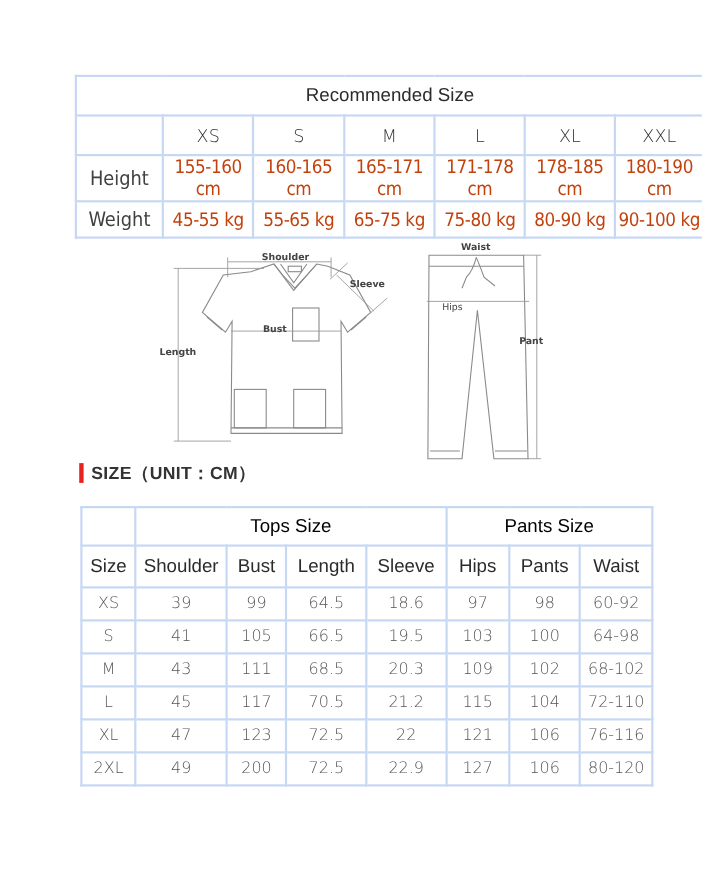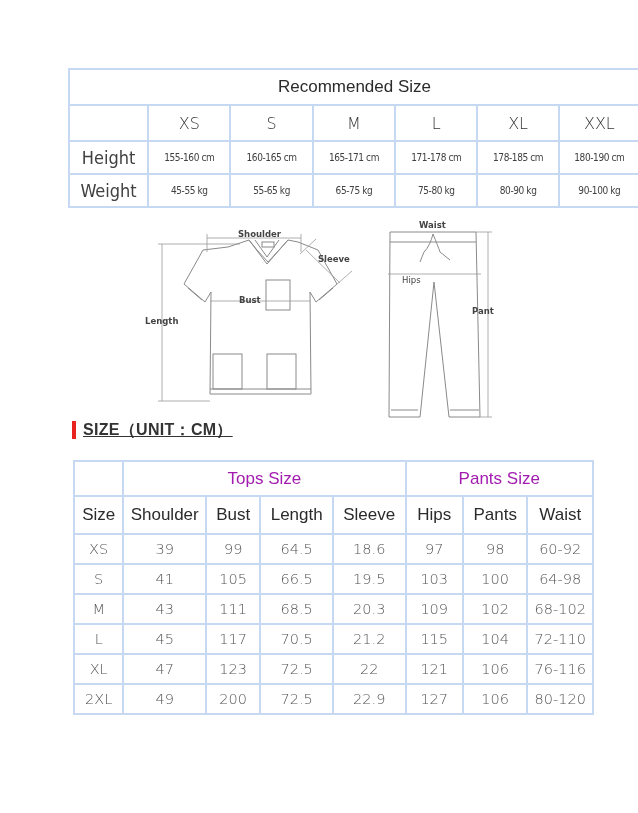--- a/index.html
+++ b/index.html
@@ -3,32 +3,32 @@
 <meta charset="utf-8">
 <style>
   html,body{margin:0;padding:0;background:#ffffff;}
   body{width:638px;height:813px;position:relative;overflow:hidden;font-family:"Liberation Sans",sans-serif;color:#333;}
   table{border-collapse:collapse;position:absolute;background:#fff;}
   td,th{border:2px solid #c7d8f3;text-align:center;padding:0;font-weight:normal;}
   
   #rec{left:68px;top:68px;width:573px;}
   #rec .title td{height:34px;font-size:17px;color:#2b2b2b;}
   #rec .hdr td{height:34px;font-size:16px;color:#333;font-family:"DejaVu Sans",sans-serif;font-weight:300;}
-  #rec .row td{height:31px;font-size:10px;color:#404040;font-family:"DejaVu Sans Condensed","DejaVu Sans",sans-serif;letter-spacing:-0.4px;}
+  #rec .row td{height:31px;font-size:17px;color:#c2410c;font-family:"DejaVu Sans Condensed","DejaVu Sans",sans-serif;letter-spacing:-0.4px;}
   #rec .row td.lbl{font-size:18px;letter-spacing:0;color:#404040;}
   
   #diagram{position:absolute;left:140px;top:212px;width:370px;height:212px;}
   #diagram .lbl{position:absolute;font-size:8.5px;font-weight:bold;color:#444;font-family:"DejaVu Sans",sans-serif;}
   
-  #heading{position:absolute;left:72px;top:420px;height:20px;display:flex;align-items:center;text-decoration:underline;}
+  #heading{position:absolute;left:72px;top:420px;height:20px;display:flex;align-items:center;}
   #heading .bar{width:4px;height:18px;background:#e8231f;margin-right:7px;}
   #heading .txt{font-size:16px;font-weight:bold;color:#333;letter-spacing:0.3px;}
   
   #size{left:73px;top:460px;width:521px;}
-  #size .grp td{height:33px;font-size:17px;color:#a21caf;}
+  #size .grp td{height:33px;font-size:17px;color:#000000;}
   #size .hdr td{height:36px;font-size:17px;color:#2b2b2b;margin-top:29px;}
   #size .row td{height:28px;font-size:14.5px;color:#555;font-family:"DejaVu Sans",sans-serif;font-weight:300;}
 </style>
 </head>
 <body>
 
 <table id="rec">
   <colgroup>
     <col style="width:73px">
       <col style="width:76px">

